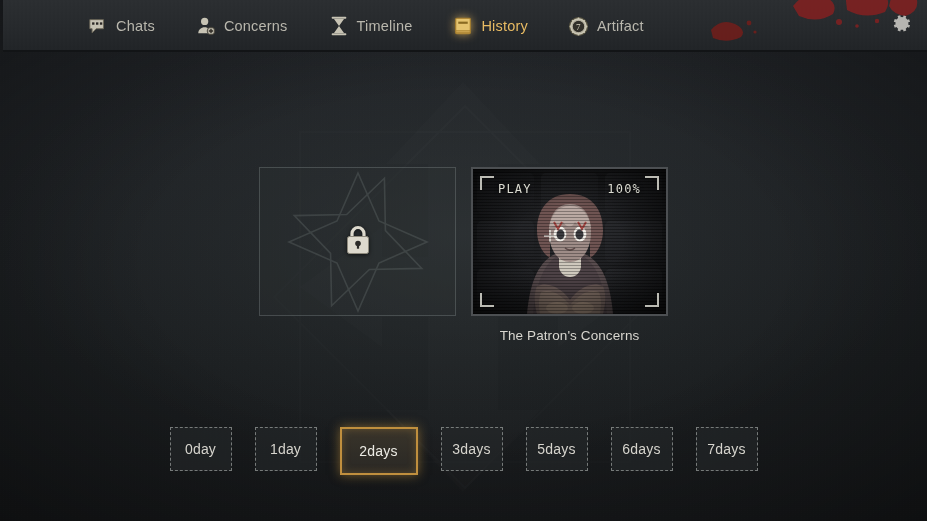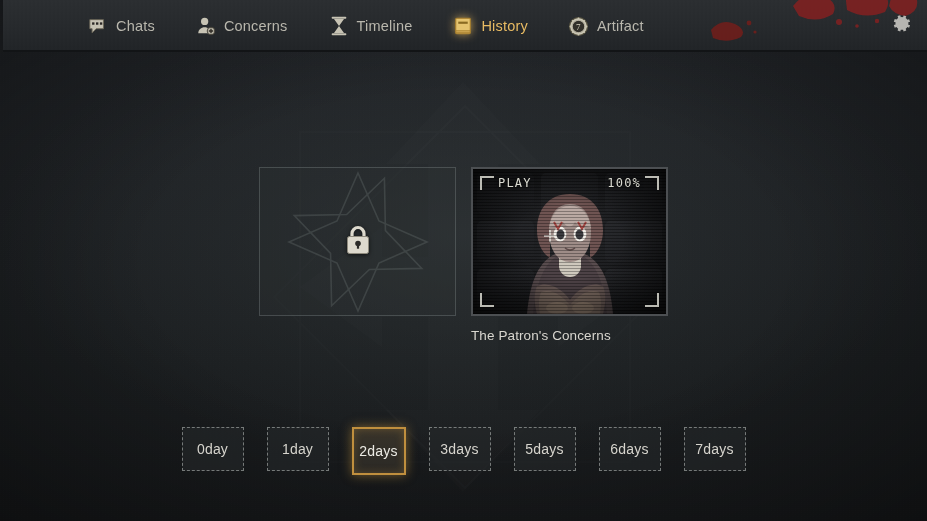--- a/index.html
+++ b/index.html
@@ -197,35 +197,36 @@
     border: 2px solid #cfcfc6;
     opacity: .9;
   }
   .brk.tl { left: 7px;  top: 7px;    border-right: none; border-bottom: none; }
   .brk.tr { right: 7px; top: 7px;    border-left: none;  border-bottom: none; }
   .brk.bl { left: 7px;  bottom: 7px; border-right: none; border-top: none; }
   .brk.br { right: 7px; bottom: 7px; border-left: none;  border-top: none; }
 
   .osd {
     position: absolute;
-    top: 7px;
+    top: 13px;
     z-index: 8;
     font-family: "DejaVu Sans Mono", "Liberation Mono", monospace;
     font-size: 12px;
     letter-spacing: 1.2px;
     color: #dcdcd2;
     text-shadow: 0 0 4px rgba(0,0,0,.9);
   }
   .osd.play { left: 25px; }
   .osd.pct  { right: 25px; }
 
   .char { position: absolute; left: 50%; bottom: 0; transform: translateX(-50%); z-index: 4; }
 
   .card-title {
     margin-top: 12px;
+    text-align: center;
     color: #d8d6cf;
     font-size: 13.5px;
     letter-spacing: .1px;
   }
 
   
   #days {
     position: absolute;
     left: 0; top: 375px;
     width: 927px;
@@ -245,21 +246,21 @@
     cursor: pointer;
     user-select: none;
   }
   .day-btn.selected {
     border: 2px solid #c08f3e;
     background: linear-gradient(180deg, rgba(62,56,44,.85), rgba(44,42,38,.9));
     box-shadow:
       0 0 10px rgba(201,149,62,.55),
       inset 0 0 9px rgba(201,149,62,.30);
     color: #ecebe4;
-    width: 54px; height: 48px;
+    width: 78px; height: 48px;
   }
 </style>
 </head>
 <body>
 
 <div id="app">
 
   <svg class="bg-glyphs" viewBox="0 0 927 469" preserveAspectRatio="xMidYMid slice">
     <g fill="#ffffff" opacity="0.022">
 

